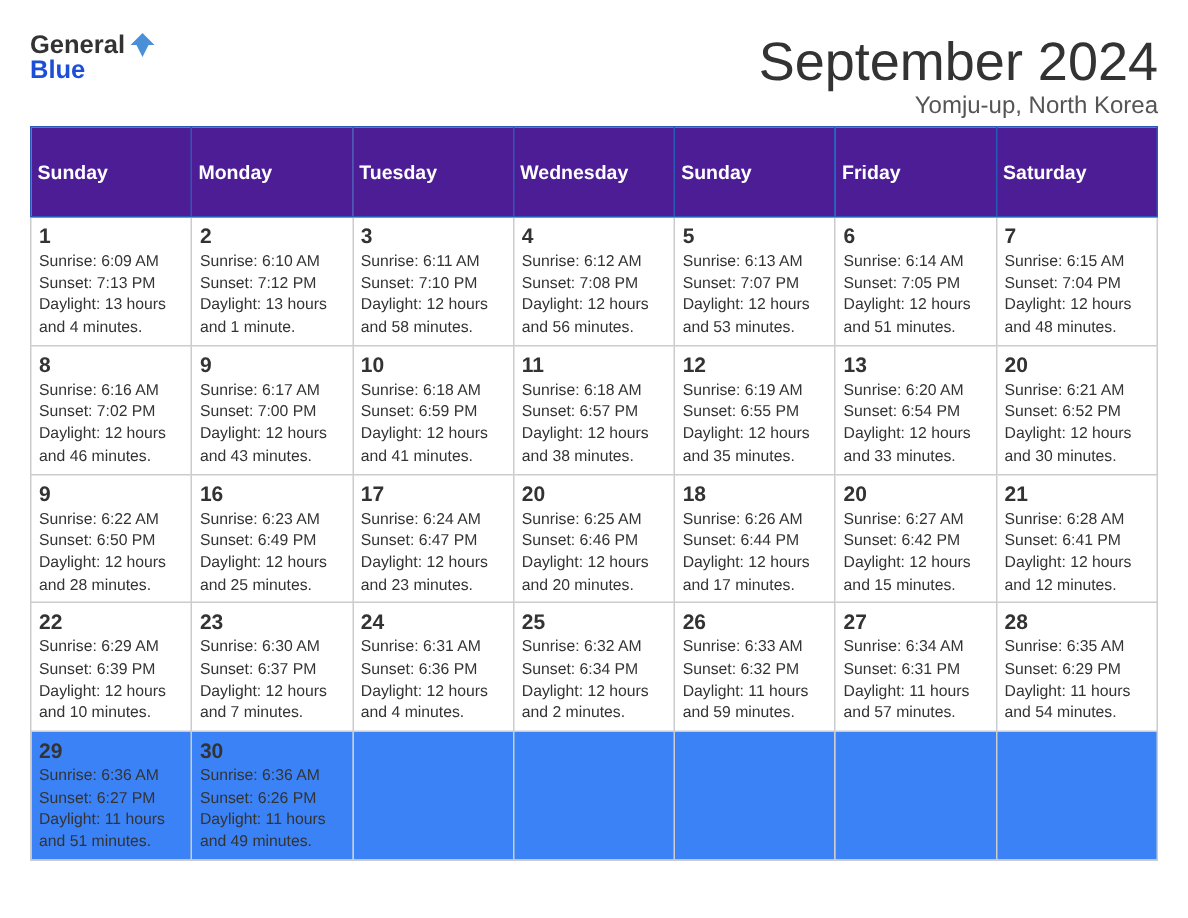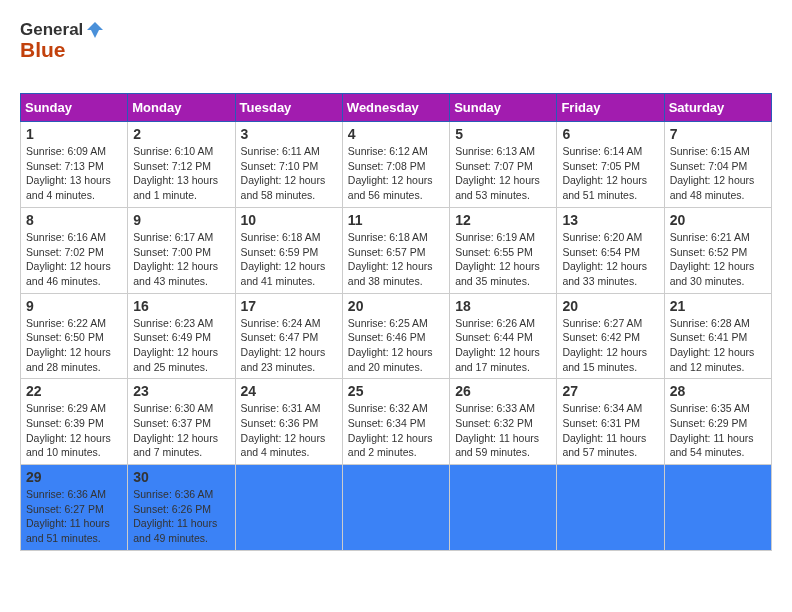--- a/index.html
+++ b/index.html
@@ -7,21 +7,21 @@
       font-family: Arial, sans-serif;
       background: #fff;
       width: 792px;
       min-height: 612px;
       padding: 20px;
     }
     .header-section {
       display: flex;
       justify-content: space-between;
       align-items: flex-start;
-      margin-bottom: 32px;
+      margin-bottom: 4px;
       gap: 32px;
     }
     .logo {
       display: flex;
       align-items: center;
       gap: 4px;
     }
     .title-section {
       text-align: right;
     }
@@ -33,23 +33,23 @@
     .subtitle {
       font-size: 16px;
       color: #555;
     }
     .calendar {
       width: 100%;
       border-collapse: collapse;
       font-size: 11px;
     }
     .calendar thead th {
-      background: #a21caf;
+      background: #4c1d95;
       color: #fff;
-      padding: 6px 4px;
+      padding: 22px 4px;
       text-align: left;
       font-size: 13px;
       font-weight: bold;
       border: 1px solid #2a5ab8;
     }
     .calendar tbody td {
       border: 1px solid #ccc;
       vertical-align: top;
       padding: 4px 5px;
       width: 107px;
@@ -80,23 +80,27 @@
 
 <div class="header-section">
   <div class="logo">
   <div style="display:flex;flex-direction:column;align-items:flex-start;line-height:1.1;">
     <div style="display:flex;align-items:center;gap:2px;">
       <span style="font-size:17px;font-weight:bold;color:#333;">General</span>
       <svg width="20" height="20" viewBox="0 0 20 20">
         <polygon points="10,2 18,10 14,10 10,18 6,10 2,10" fill="#4a90d9"></polygon>
       </svg>
     </div>
-    <span style="font-size:21px;font-weight:bold;color:#c2410c;margin-top:-2px;">Blue</span>
+    <span style="font-size:17px;font-weight:bold;color:#1d4ed8;margin-top:-2px;">Blue</span>
   </div>
 </div>
+  <div class="title-section">
+    <div class="main-title">September 2024</div>
+    <div class="subtitle">Yomju-up, North Korea</div>
+  </div>
 </div>
 
 <table class="calendar">
   <thead>
     <tr>
     <th>Sunday</th>
         <th>Monday</th>
         <th>Tuesday</th>
         <th>Wednesday</th>
         <th>Sunday</th>

